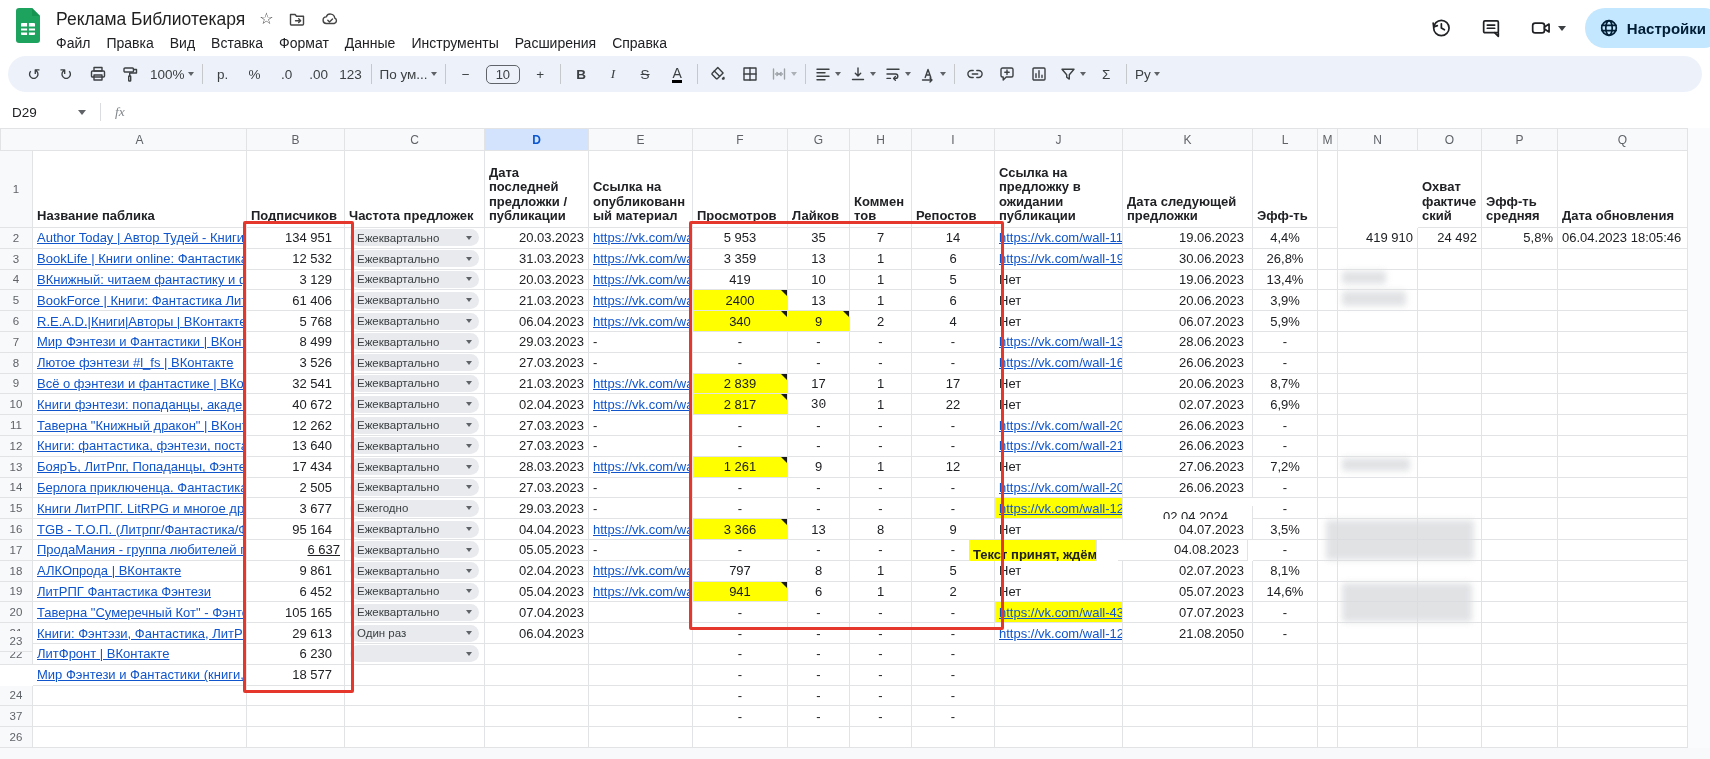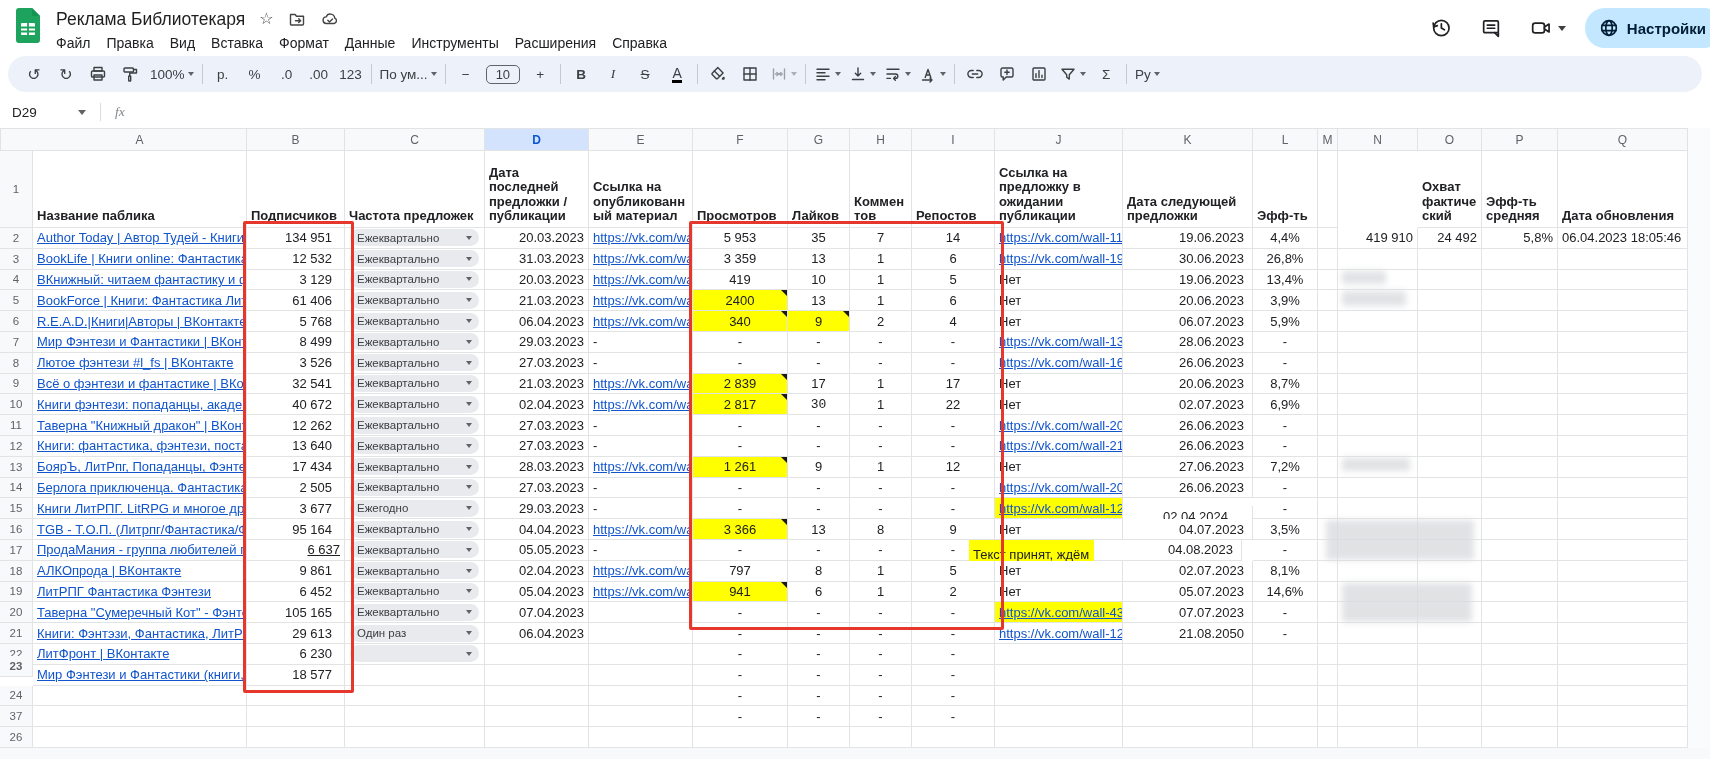--- a/index.html
+++ b/index.html
@@ -331,21 +331,21 @@
     <div class="gcell" style="left: 0px; top: 456.8px; width: 33px; height: 20.8px;">13</div>
     <div class="gcell" style="left: 0px; top: 477.6px; width: 33px; height: 20.8px;">14</div>
     <div class="gcell" style="left: 0px; top: 498.4px; width: 33px; height: 20.8px;">15</div>
     <div class="gcell" style="left: 0px; top: 519.2px; width: 33px; height: 20.8px;">16</div>
     <div class="gcell" style="left: 0px; top: 540px; width: 33px; height: 20.8px;">17</div>
     <div class="gcell" style="left: 0px; top: 560.8px; width: 33px; height: 20.8px;">18</div>
     <div class="gcell" style="left: 0px; top: 581.6px; width: 33px; height: 20.8px;">19</div>
     <div class="gcell" style="left: 0px; top: 602.4px; width: 33px; height: 20.8px;">20</div>
     <div class="gcell" style="left: 0px; top: 623.2px; width: 33px; height: 20.8px;">21</div>
     <div class="gcell" style="left: 0px; top: 644px; width: 33px; height: 20.8px;">22</div>
-    <div class="gcell" style="left: 0px; top: 656px; width: 33px; height: 20.8px; font-weight: bold;">23</div>
+    <div class="gcell" style="left: 0px; top: 631px; width: 33px; height: 20.8px;">23</div>
     <div class="gcell" style="left: 0px; top: 685.6px; width: 33px; height: 20.8px;">24</div>
     <div class="gcell" style="left: 0px; top: 706.4px; width: 33px; height: 20.8px;">37</div>
     <div class="gcell" style="left: 0px; top: 727.2px; width: 33px; height: 20.8px;">26</div>
     <div class="hcell" style="left: 33px; top: 151px; width: 214px; height: 77px;">Название паблика</div>
     <div class="hcell" style="left: 247px; top: 151px; width: 98px; height: 77px;">Подписчиков</div>
     <div class="hcell" style="left: 345px; top: 151px; width: 140px; height: 77px;">Частота предложек</div>
     <div class="hcell" style="left: 485px; top: 151px; width: 104px; height: 77px;">Дата последней предложки / публикации</div>
     <div class="hcell" style="left: 589px; top: 151px; width: 104px; height: 77px;">Ссылка на опубликованный материал</div>
     <div class="hcell" style="left: 693px; top: 151px; width: 95px; height: 77px;">Просмотров</div>
     <div class="hcell" style="left: 788px; top: 151px; width: 62px; height: 77px;">Лайков</div>
@@ -896,22 +896,22 @@
     </div>
     <div class="cell al-c" style="left: 788px; top: 540px; width: 62px; height: 20.8px;">
       <span>-</span>
     </div>
     <div class="cell al-c" style="left: 850px; top: 540px; width: 62px; height: 20.8px;">
       <span>-</span>
     </div>
     <div class="cell al-c" style="left: 912px; top: 540px; width: 83px; height: 20.8px;">
       <span>-</span>
     </div>
-    <div class="cell ylw" style="left: 969px; top: 540px; width: 128px; height: 30px;">Текст принят, ждём</div>
-    <div class="cell al-r" style="left: 1094px; top: 540px; width: 148px; height: 20.8px; padding-right: 8px;">04.08.2023</div>
+    <div class="cell ylw" style="left: 969px; top: 540px; width: 128px; height: 30px; font-weight: bold;">Текст принят, ждём</div>
+    <div class="cell al-r" style="left: 1118px; top: 540px; width: 130px; height: 20.8px; padding-right: 8px;">04.08.2023</div>
     <div class="cell al-c" style="left: 1253px; top: 540px; width: 65px; height: 20.8px;">-</div>
     <div class="cell" style="left: 1318px; top: 540px; width: 20px; height: 20.8px;"></div>
     <div class="cell al-r" style="left: 1338px; top: 540px; width: 80px; height: 20.8px;"></div>
     <div class="cell al-r" style="left: 1418px; top: 540px; width: 64px; height: 20.8px;"></div>
     <div class="cell al-r" style="left: 1482px; top: 540px; width: 76px; height: 20.8px;"></div>
     <div class="cell" style="left: 1558px; top: 540px; width: 130px; height: 20.8px;"></div>
     <div class="cell" style="left: 33px; top: 560.8px; width: 214px; height: 20.8px;">
       <span class="lnk">АЛКОпрода | ВКонтакте</span>
     </div>
     <div class="cell al-r" style="left: 247px; top: 560.8px; width: 98px; height: 20.8px; padding-right: 12px;">9 861</div>

